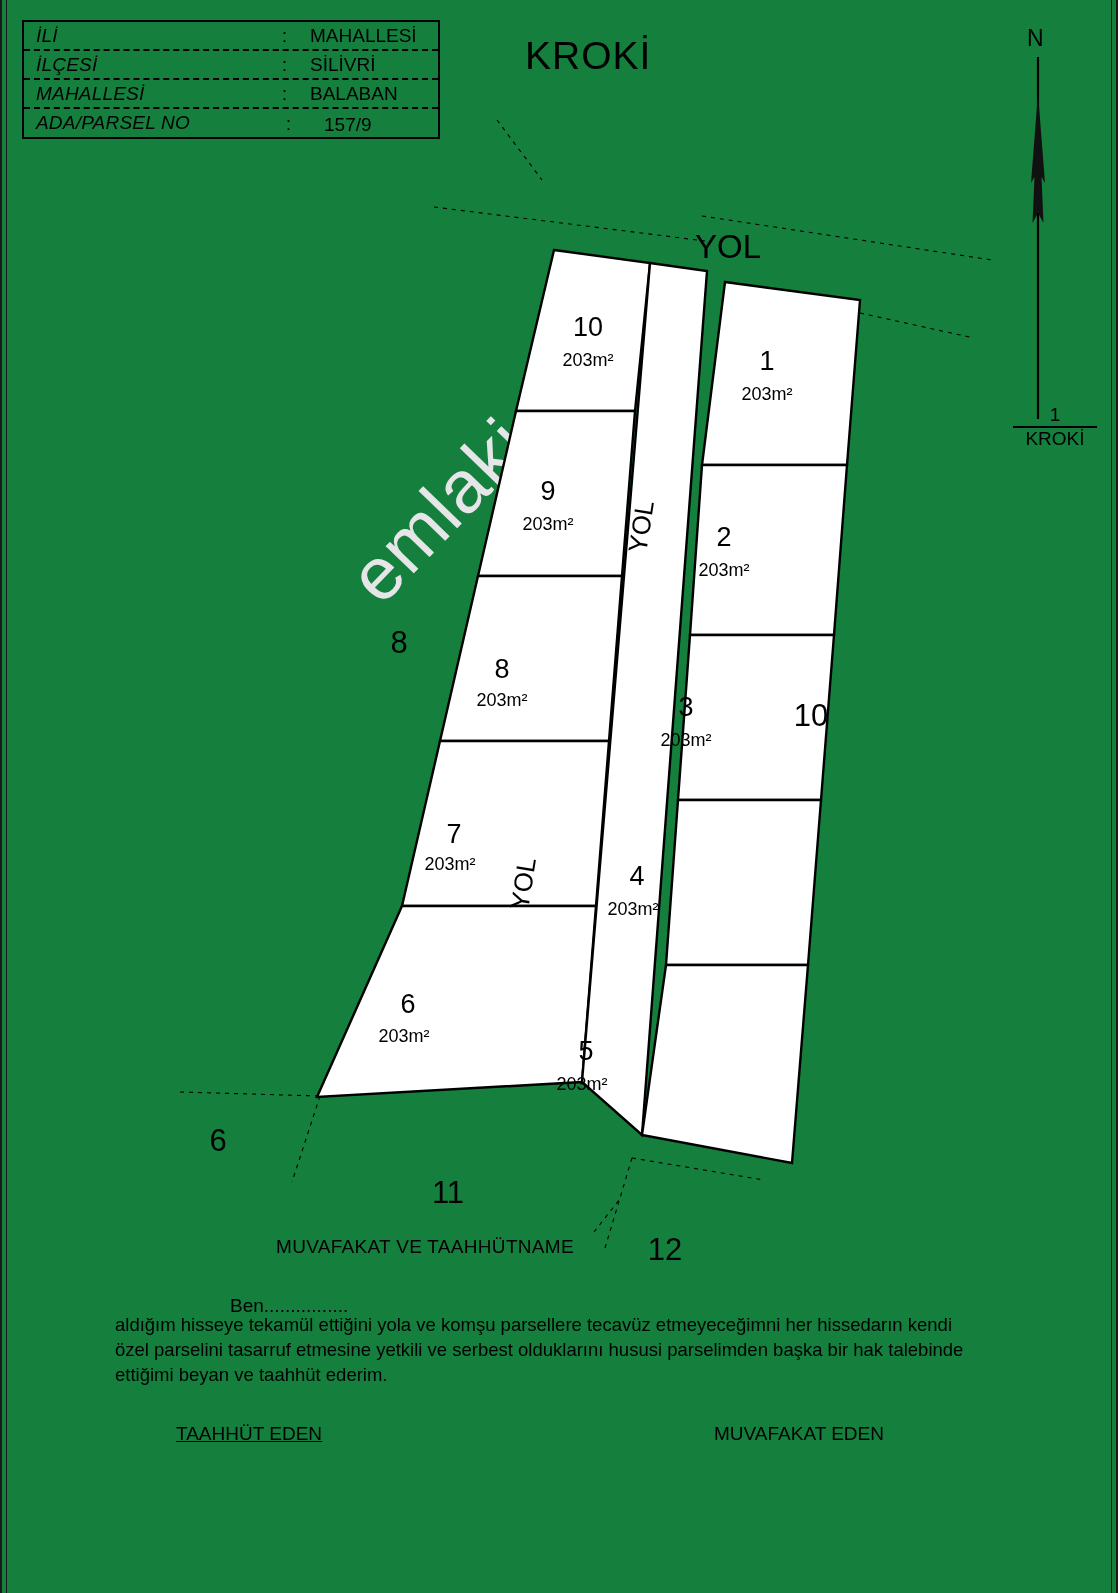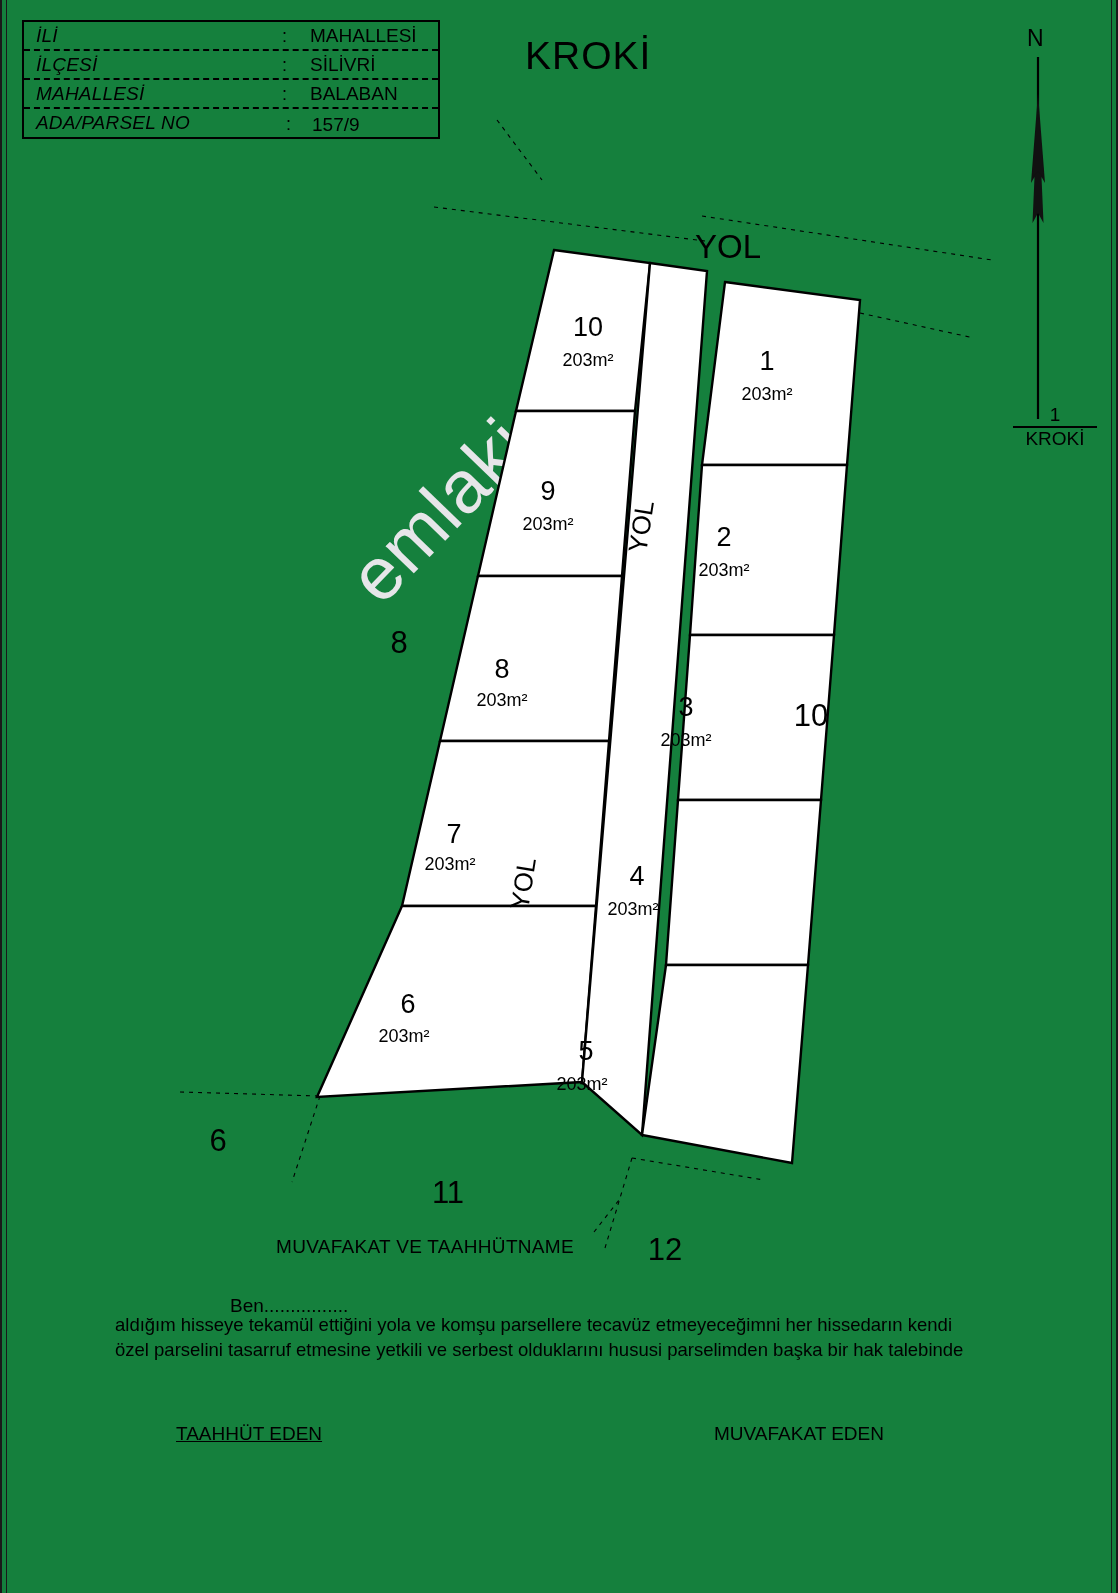--- a/index.html
+++ b/index.html
@@ -74,21 +74,21 @@
     font-size: 18px;
   }
   .info-value {
     position: absolute;
     left: 286px;
     top: 3px;
     font-size: 19px;
     white-space: nowrap;
   }
   .info-row:nth-child(4) .info-colon { left: 262px; top: 5px; }
-  .info-row:nth-child(4) .info-value { left: 288px; top: 5px; }
+  .info-row:nth-child(4) .info-value { left: 300px; top: 5px; }
 
   
   #kroki-title {
     position: absolute;
     left: 523px;
     top: 34px;
     font-size: 39px;
     letter-spacing: 1px;
   }
 
@@ -375,18 +375,19 @@
       <text class="neighbor-num" x="663" y="1260">12</text>
     </g>
   </svg>
 
   <div id="legal">
     <div id="legal-title">MUVAFAKAT VE TAAHHÜTNAME</div>
     <div id="legal-ben">Ben................</div>
     <div id="legal-body">
       <p class="l2">aldığım hisseye tekamül ettiğini yola ve komşu parsellere tecavüz etmeyeceğimni her hissedarın kendi</p>
       <p class="l3">özel parselini tasarruf etmesine yetkili ve serbest olduklarını hususi parselimden başka bir hak talebinde</p>
+      <p class="l5">ettiğimi beyan ve taahhüt ederim.</p>
     </div>
     <div id="sign-left">TAAHHÜT EDEN</div>
     <div id="sign-right">MUVAFAKAT EDEN</div>
   </div>
 
 </div>
 
 </body></html>

